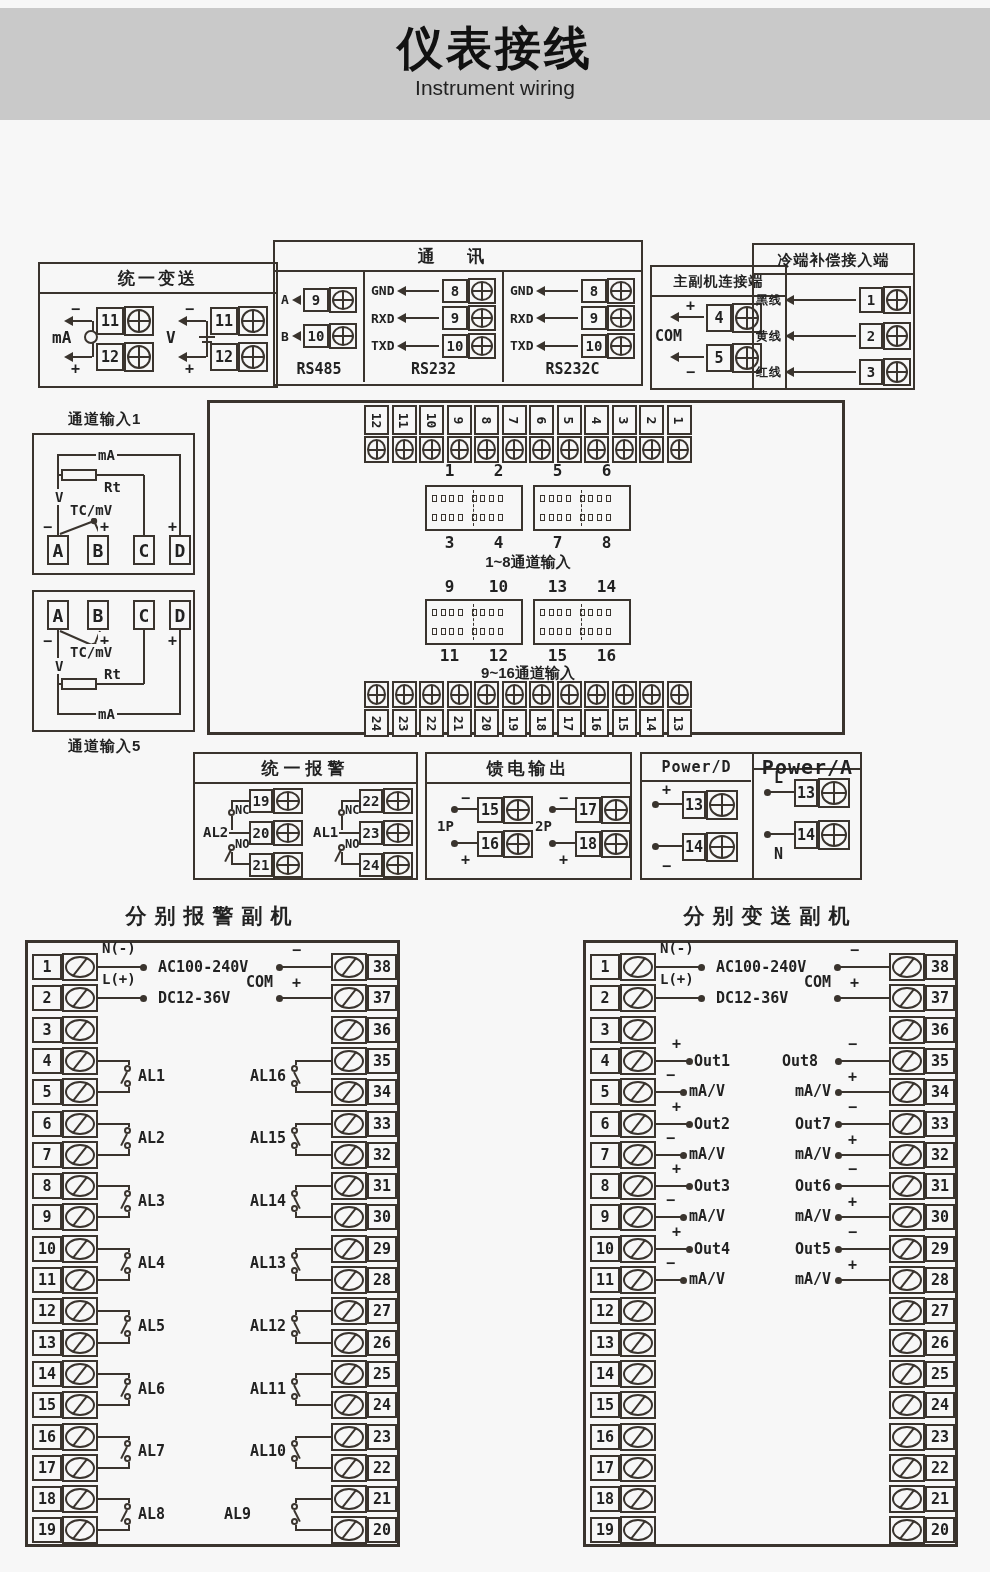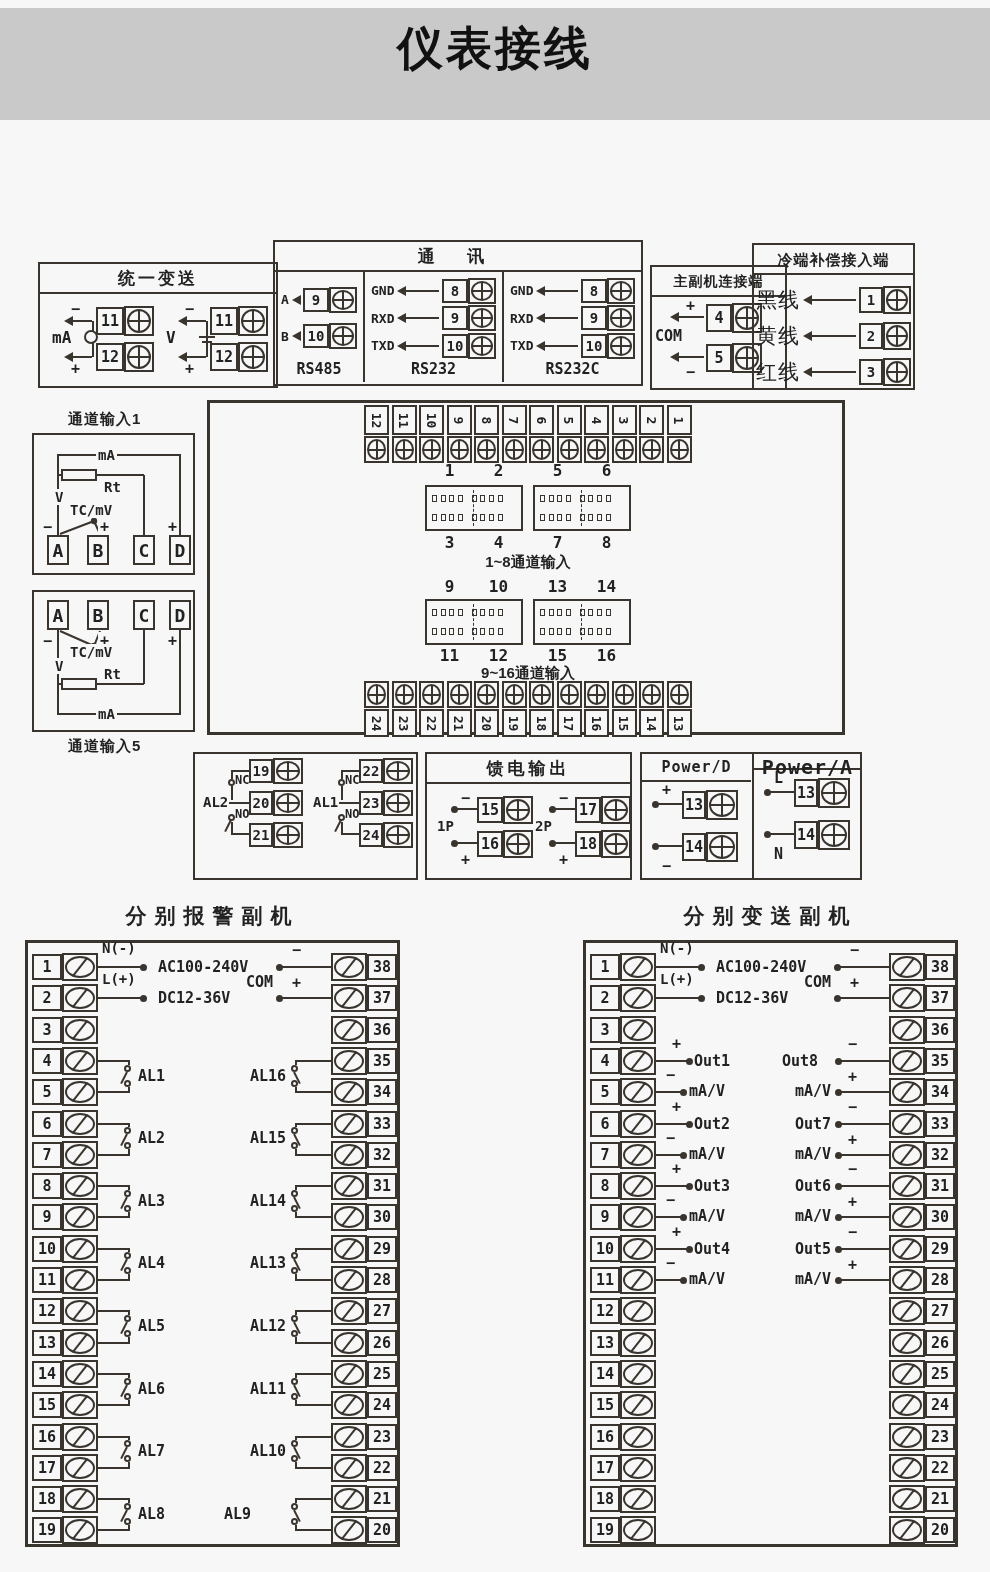--- a/index.html
+++ b/index.html
@@ -27,21 +27,21 @@
 .screw i{position:absolute;left:1px;right:1px;top:1px;bottom:1px;border:2px solid var(--ln);border-radius:50%;display:block}
 .screw.cross i:before{content:"";position:absolute;left:50%;top:-1px;bottom:-1px;width:2px;transform:translateX(-1px);background:var(--ln)}
 .screw.cross i:after{content:"";position:absolute;top:50%;left:-1px;right:-1px;height:2px;transform:translateY(-1px);background:var(--ln)}
 .screw.slot i:before{content:"";position:absolute;left:50%;top:-3px;bottom:-3px;width:2px;background:var(--ln);transform:translateX(-1px) rotate(38deg)}
 .frow{display:flex;align-items:center}
 .fterm{position:static!important}
 .gwire{flex:1 1 auto;height:2px;background:var(--ln);position:relative;margin:0 3px 0 7px}
 .ccol{display:flex;flex-direction:column;padding:4px 6px 2px;position:relative}
 .crows{flex:1;display:flex;flex-direction:column;justify-content:space-evenly}
 .clbl{font-weight:bold;font-size:13px;font-family:"DejaVu Sans Mono",monospace;color:#222}
-.clbl-cjk{font-weight:normal;font-size:21px;letter-spacing:1px;color:#222}
+.clbl-cjk{font-weight:bold;font-size:12px;letter-spacing:1px;color:#222}
 .cfoot{text-align:center;font-weight:bold;font-size:15px;height:20px;font-family:"DejaVu Sans Mono",monospace;color:#222}
 .cjrow{margin:8px 2px}
 .vnum{position:absolute;border:2px solid var(--ln);display:flex;align-items:center;justify-content:center;background:var(--bg)}
 .rot{transform:rotate(90deg);font-weight:bold;font-size:13px;font-family:"DejaVu Sans Mono",monospace;white-space:nowrap;color:#222}
 .cnum{position:absolute;font-weight:bold;font-size:16px;font-family:"DejaVu Sans Mono",monospace;color:#222}
 .cblock{position:absolute;border:2px solid var(--ln)}
 .cblock:before{content:"";position:absolute;left:49%;top:3px;bottom:3px;border-left:1px dashed var(--ln)}
 .sqrow{position:absolute;left:5px;right:3px;display:flex}
 .sq{width:5px;height:7px;border:1px solid var(--ln);margin-right:3.6px;flex:none}
 .cap{position:absolute;font-weight:bold;font-size:15px;color:#222}
@@ -54,20 +54,21 @@
 .chlbl{position:absolute;font-weight:bold;background:var(--bg);padding:0 2px;white-space:nowrap;font-family:"DejaVu Sans Mono",monospace;color:#222}
 .lt{position:absolute;width:22px;height:30px;border:2px solid var(--ln);display:flex;align-items:center;justify-content:center;font-family:"DejaVu Sans Mono",monospace;font-weight:bold;font-size:18px;background:var(--bg);color:#222}
 .chtitle{position:absolute;font-weight:bold;font-size:15px;letter-spacing:1px;color:#222}
 </style>
 </head>
 <body>
 
 <div class="page">
   <div class="band">
     <h1>仪表接线</h1>
+    <div class="sub">Instrument wiring</div>
   </div>
 
   <div class="box" id="box-ut" style="left:38px;top:262px;width:240px;height:126px">
     <div class="bt">统一变送</div>
     <div class="bc" id="ut-content">
         <div class="abs" style="left: 12px; top: 12px; width: 104px; height: 72px;">
           <div class="lbl mono" style="left: 0px; top: 22px; font-size: 16px;">mA</div>
           <div class="wire arrowl" style="left: 16px; top: 14px; width: 24px; height: 2px;"></div>
           <div class="wire arrowl" style="left: 16px; top: 50px; width: 24px; height: 2px;"></div>
           <div class="lbl mono" style="left: 19px; top: -6px; font-size: 15px;">−</div>
@@ -559,20 +560,21 @@
           <div class="sq"></div>
           <div class="sq"></div>
           <div class="sq"></div>
           <div class="sq"></div>
         </div>
       </div>
       <div class="cap" style="left: 215px; top: 261px; width: 206px; text-align: center;">9~16通道输入</div>
     </div>
 
   <div class="box" id="box-ua" style="left:193px;top:752px;width:225px;height:128px">
+    <div class="bt" style="letter-spacing:5px">统一报警</div>
     <div class="bc" id="ua-content">
         <div class="abs" style="left: 8px; top: 4px; width: 102px; height: 90px;">
           <div class="term" style="left: 46px; top: 0px;">
             <span class="numbox" style="width: 24px; height: 24px; font-size: 14px;">19</span>
             <span class="screw cross" style="width: 30px; height: 26px;">
               <i></i>
             </span>
           </div>
           <div class="term" style="left: 46px; top: 32px;">
             <span class="numbox" style="width: 24px; height: 24px; font-size: 14px;">20</span>

